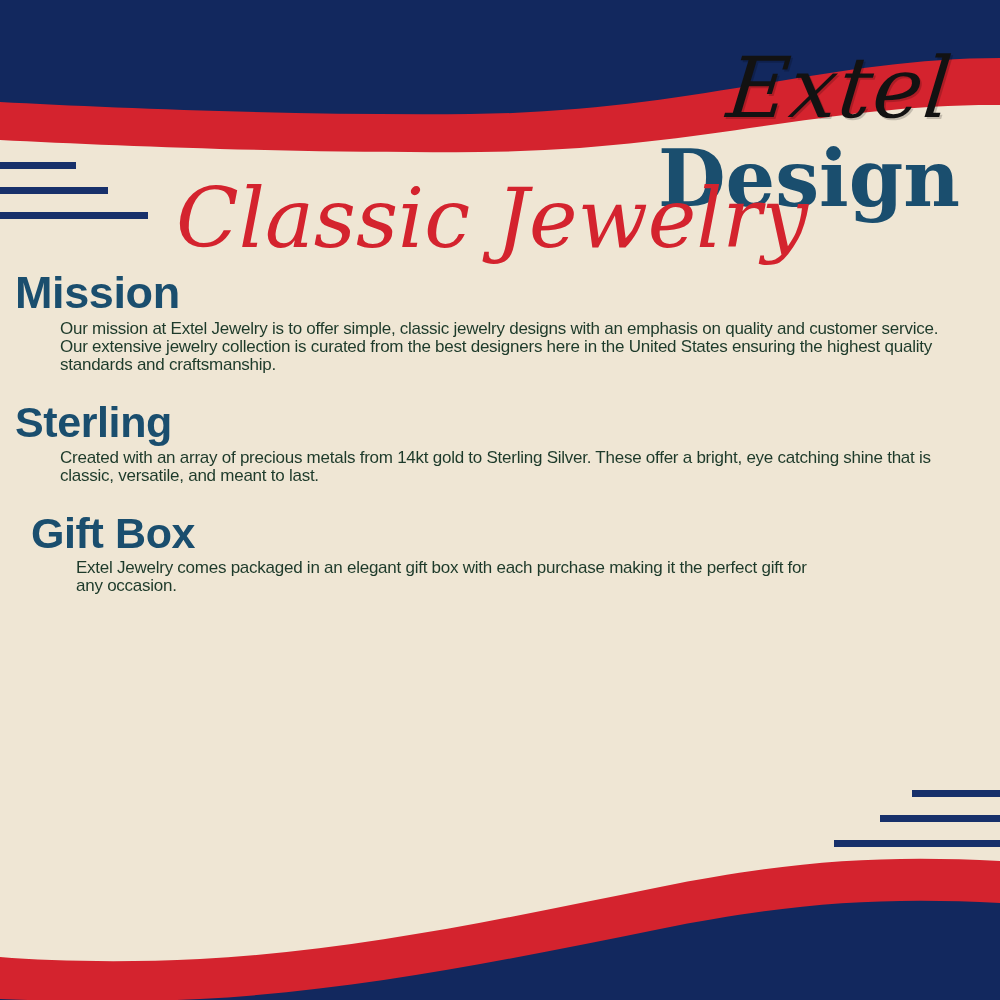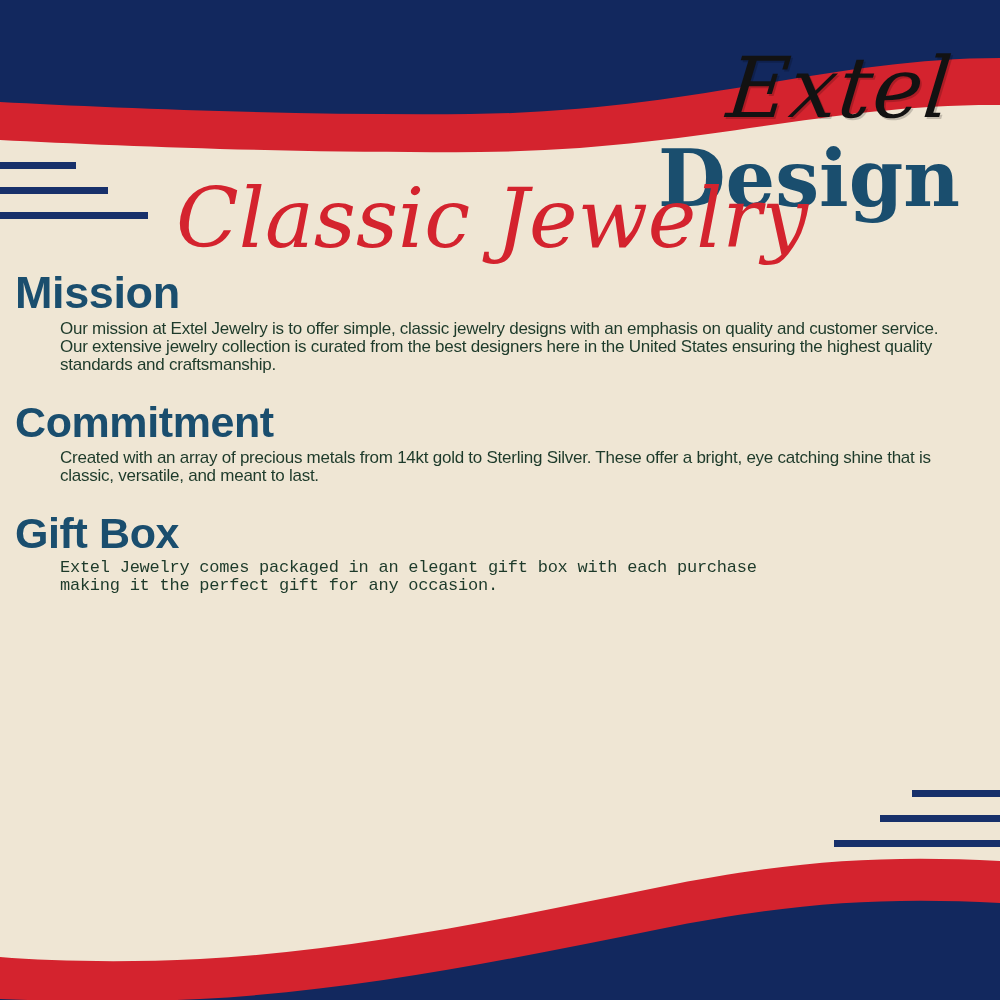--- a/index.html
+++ b/index.html
@@ -129,22 +129,22 @@
     font-size: 17px;
     line-height: 1.06;
     letter-spacing: -0.25px;
     max-width: 915px;
   }
 
   .sp-mission  { margin-bottom: 24px; }
   .sp-mission .section-heading { font-size: 45px; }
   .sp-materials{ margin-bottom: 24px; }
   .sp-service  { margin-bottom: 22px; }
-  .sp-gift     { margin-bottom: 0; }
-  .sp-gift .section-body { max-width: 740px; font-family: Liberation Mono, monospace; }
+  .sp-gift     { margin-bottom: 0; padding-left: 16px; }
+  .sp-gift .section-body { max-width: 740px; }
 </style>
 </head>
 <body>
 
 <div id="poster">
 
   <svg id="wave-top" class="wave-layer" viewBox="0 0 1000 170" preserveAspectRatio="none" xmlns="http://www.w3.org/2000/svg">
     <path d="M0,0 L1000,0 L1000,105 C820,104 700,150 480,152 C300,153.5 120,146 0,140 Z" fill="#d4232e"></path>
     <path d="M0,0 L1000,0 L1000,58 C830,58 690,112 470,114 C295,115.5 115,108 0,102 Z" fill="#12285e"></path>
   </svg>
@@ -173,21 +173,21 @@
   </div>
 
   <div id="content">
 
     <section class="section sp-mission">
       <h2 class="section-heading">Mission</h2>
       <p class="section-body">Our mission at Extel Jewelry is to offer simple, classic jewelry designs with an emphasis on quality and customer service. Our extensive jewelry collection is curated from the best designers here in the United States ensuring the highest quality standards and craftsmanship.</p>
     </section>
 
     <section class="section sp-materials">
-      <h2 class="section-heading">Commitment</h2>
+      <h2 class="section-heading">Sterling</h2>
       <p class="section-body">Created with an array of precious metals from 14kt gold to Sterling Silver. These offer a bright, eye catching shine that is classic, versatile, and meant to last.</p>
     </section>
 
 
     <section class="section sp-gift">
       <h2 class="section-heading">Gift Box</h2>
       <p class="section-body">Extel Jewelry comes packaged in an elegant gift box with each purchase making it the perfect gift for any occasion.</p>
     </section>
 
   </div>

